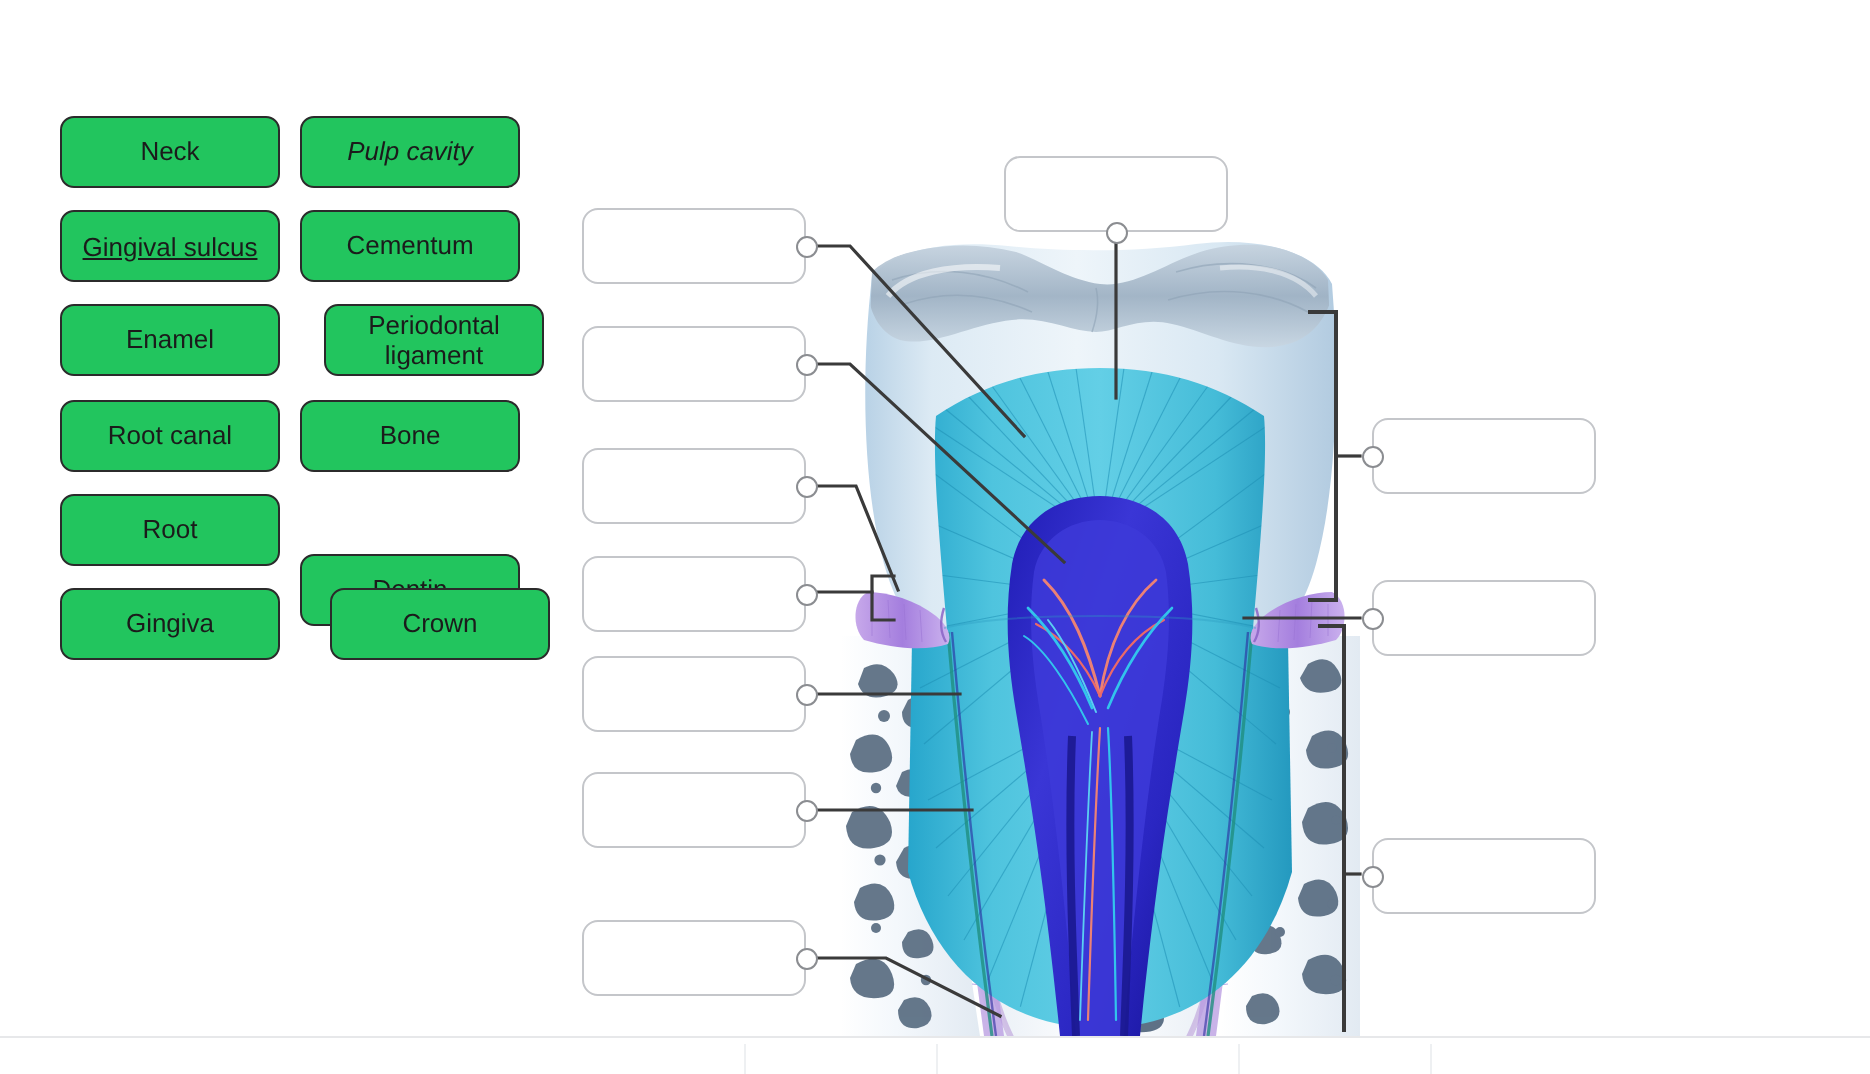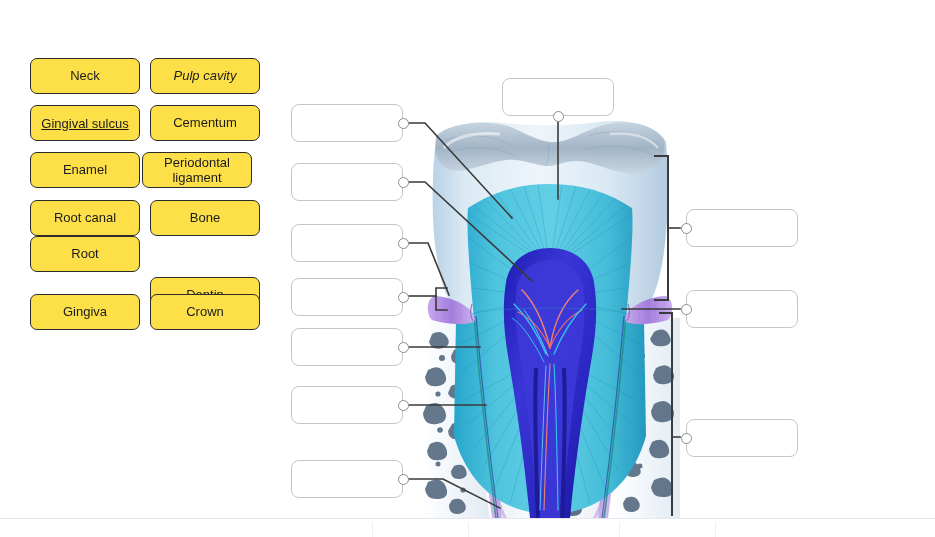--- a/index.html
+++ b/index.html
@@ -38,21 +38,21 @@
     top: 58px;
     width: 232px;
   }
   .chip {
     position: absolute;
     width: 110px;
     height: 36px;
     box-sizing: border-box;
     border: 1px solid #2b2b2b;
     border-radius: 7px;
-    background: #fde047;
+    background: #22c55e;
     display: flex;
     align-items: center;
     justify-content: center;
     text-align: center;
     font-size: 13px;
     color: #1b1b1b;
     line-height: 14px;
     cursor: grab;
     user-select: none;
     padding: 0 3px;
@@ -124,27 +124,27 @@
 
 <div id="app">
 
 
   <div id="label-bank">
       <div class="chip" style="left: 0px; top: 0px;">Neck</div>
       <div class="chip" style="left: 120px; top: 0px; font-style: italic;">Pulp cavity</div>
       <div class="chip two-line" style="left: 0px; top: 47px; text-decoration: underline;">Gingival sulcus</div>
       <div class="chip" style="left: 120px; top: 47px;">Cementum</div>
       <div class="chip" style="left: 0px; top: 94px;">Enamel</div>
-      <div class="chip two-line" style="left: 112px; top: 94px;">Periodontal ligament</div>
+      <div class="chip two-line" style="left: 132px; top: 94px;">Periodontal ligament</div>
       <div class="chip" style="left: 0px; top: 142px;">Root canal</div>
       <div class="chip" style="left: 120px; top: 142px;">Bone</div>
-      <div class="chip" style="left: 0px; top: 178px;">Root</div>
+      <div class="chip" style="left: 0px; top: 189px;">Root</div>
       <div class="chip" style="left: 120px; top: 189px; margin-top: 30px;">Dentin</div>
       <div class="chip" style="left: 0px; top: 236px;">Gingiva</div>
-      <div class="chip" style="left: 120px; top: 236px;">Crown</div>
+      <div class="chip" style="left: 135px; top: 236px;">Crown</div>
     </div>
 
   <svg id="tooth-figure" viewBox="0 0 264 400">
     <defs>
       <linearGradient id="gEnamel" x1="0" y1="0" x2="1" y2="0">
         <stop offset="0%" stop-color="#b9d2e6"></stop>
         <stop offset="14%" stop-color="#dceaf4"></stop>
         <stop offset="45%" stop-color="#eef5fa"></stop>
         <stop offset="75%" stop-color="#d9e8f3"></stop>
         <stop offset="100%" stop-color="#b2cbe0"></stop>

